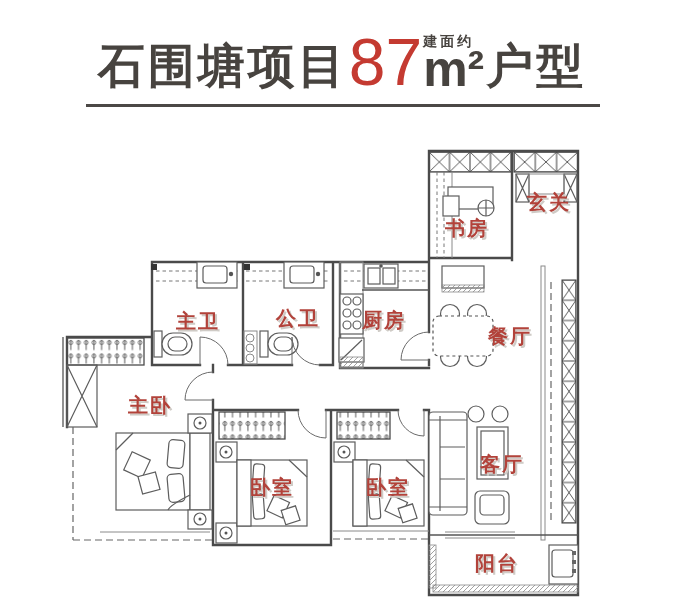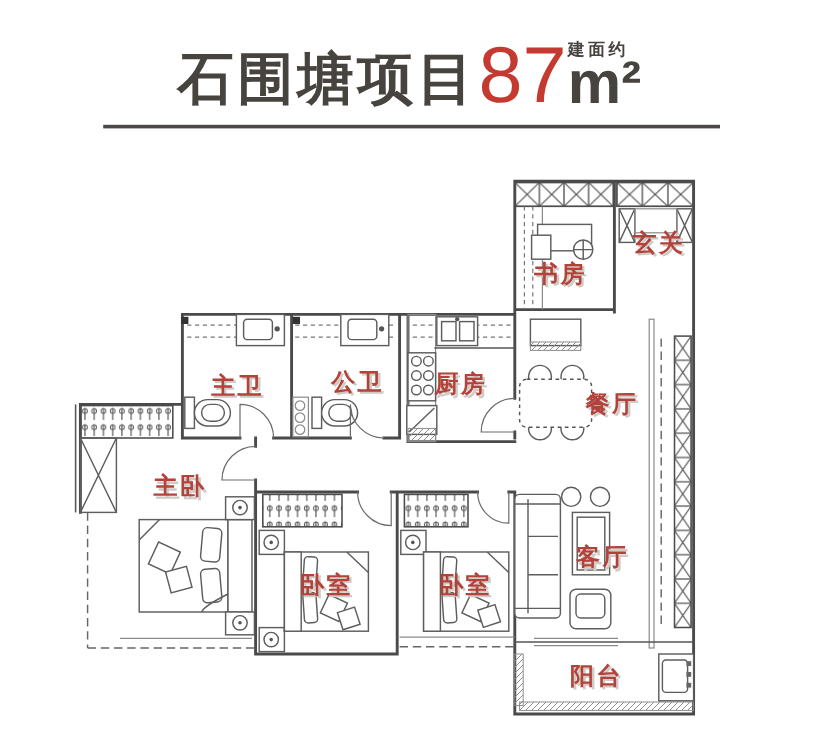--- a/index.html
+++ b/index.html
@@ -33,20 +33,21 @@
 
 <div class="stage">
 
   <div class="title-row">
     <span class="t-dark">石围塘项目</span>
     <span class="t-num">87</span>
     <span class="t-areacol">
       <span class="t-prefix">建面约</span>
       <span class="t-unit">m²</span>
     </span>
+    <span class="t-dark">户型</span>
   </div>
   <div class="title-underline"></div>
 
   <svg class="plan" width="684" height="615" viewBox="0 0 684 615">
     <defs>
       <pattern id="xh1" x="429" y="152" width="20.5" height="20" patternUnits="userSpaceOnUse">
         <rect width="20.5" height="20" fill="none" stroke="#4c4c4c" stroke-width="1.1"></rect>
         <path d="M0,0 L20.5,20 M20.5,0 L0,20" stroke="#4c4c4c" stroke-width="0.9" fill="none"></path>
       </pattern>
       <pattern id="xh2" x="514" y="152" width="21.3" height="20" patternUnits="userSpaceOnUse">

